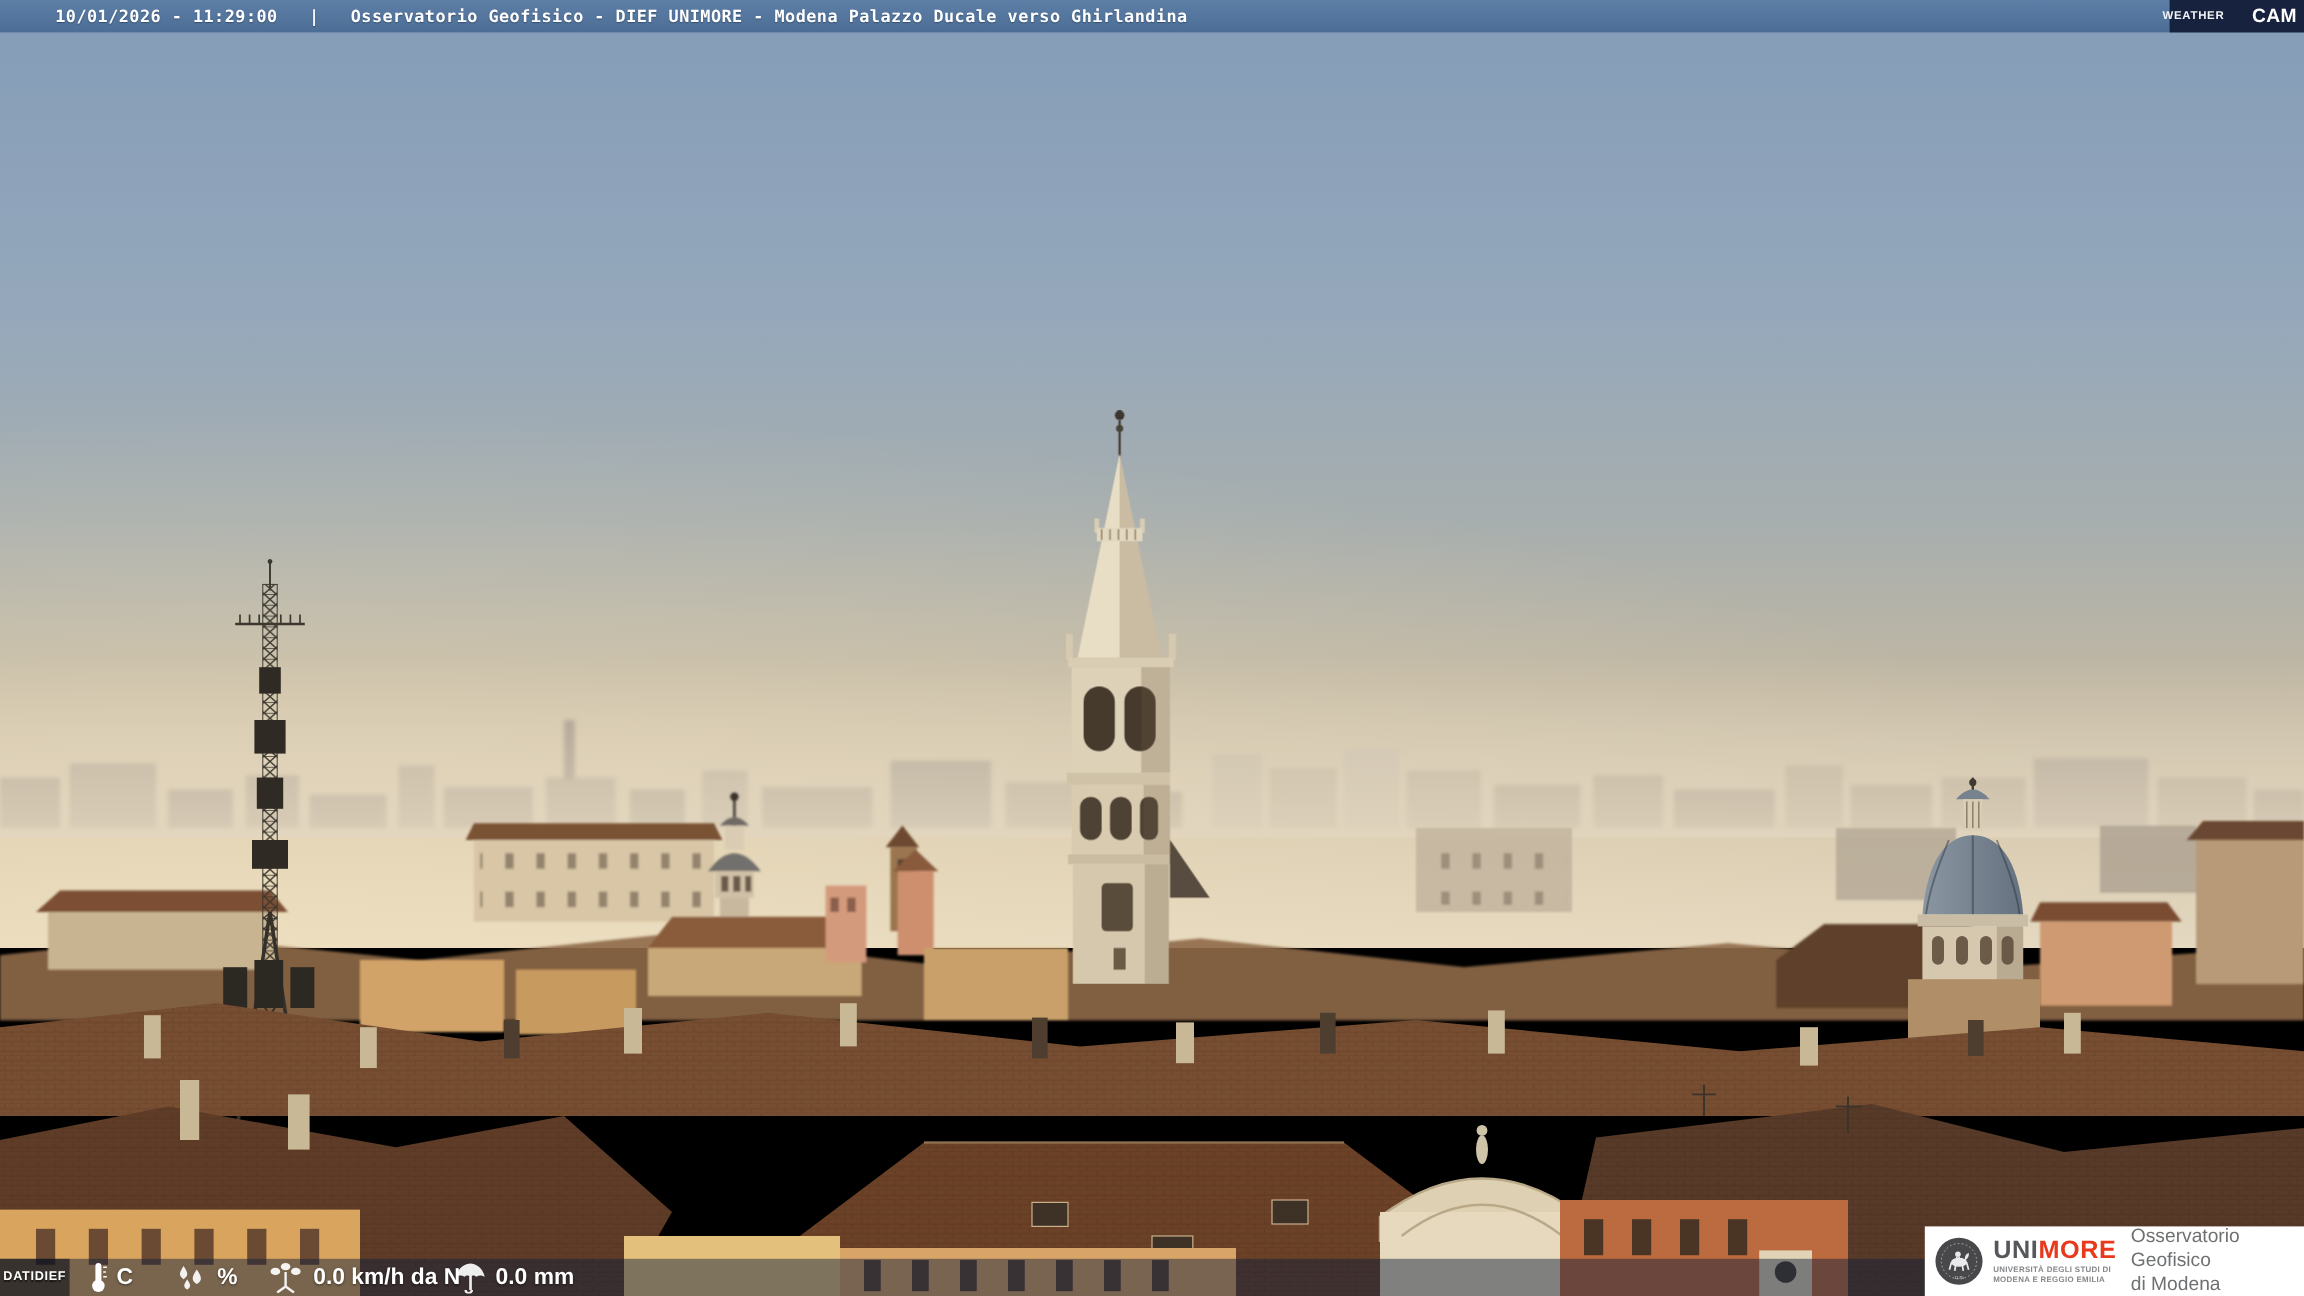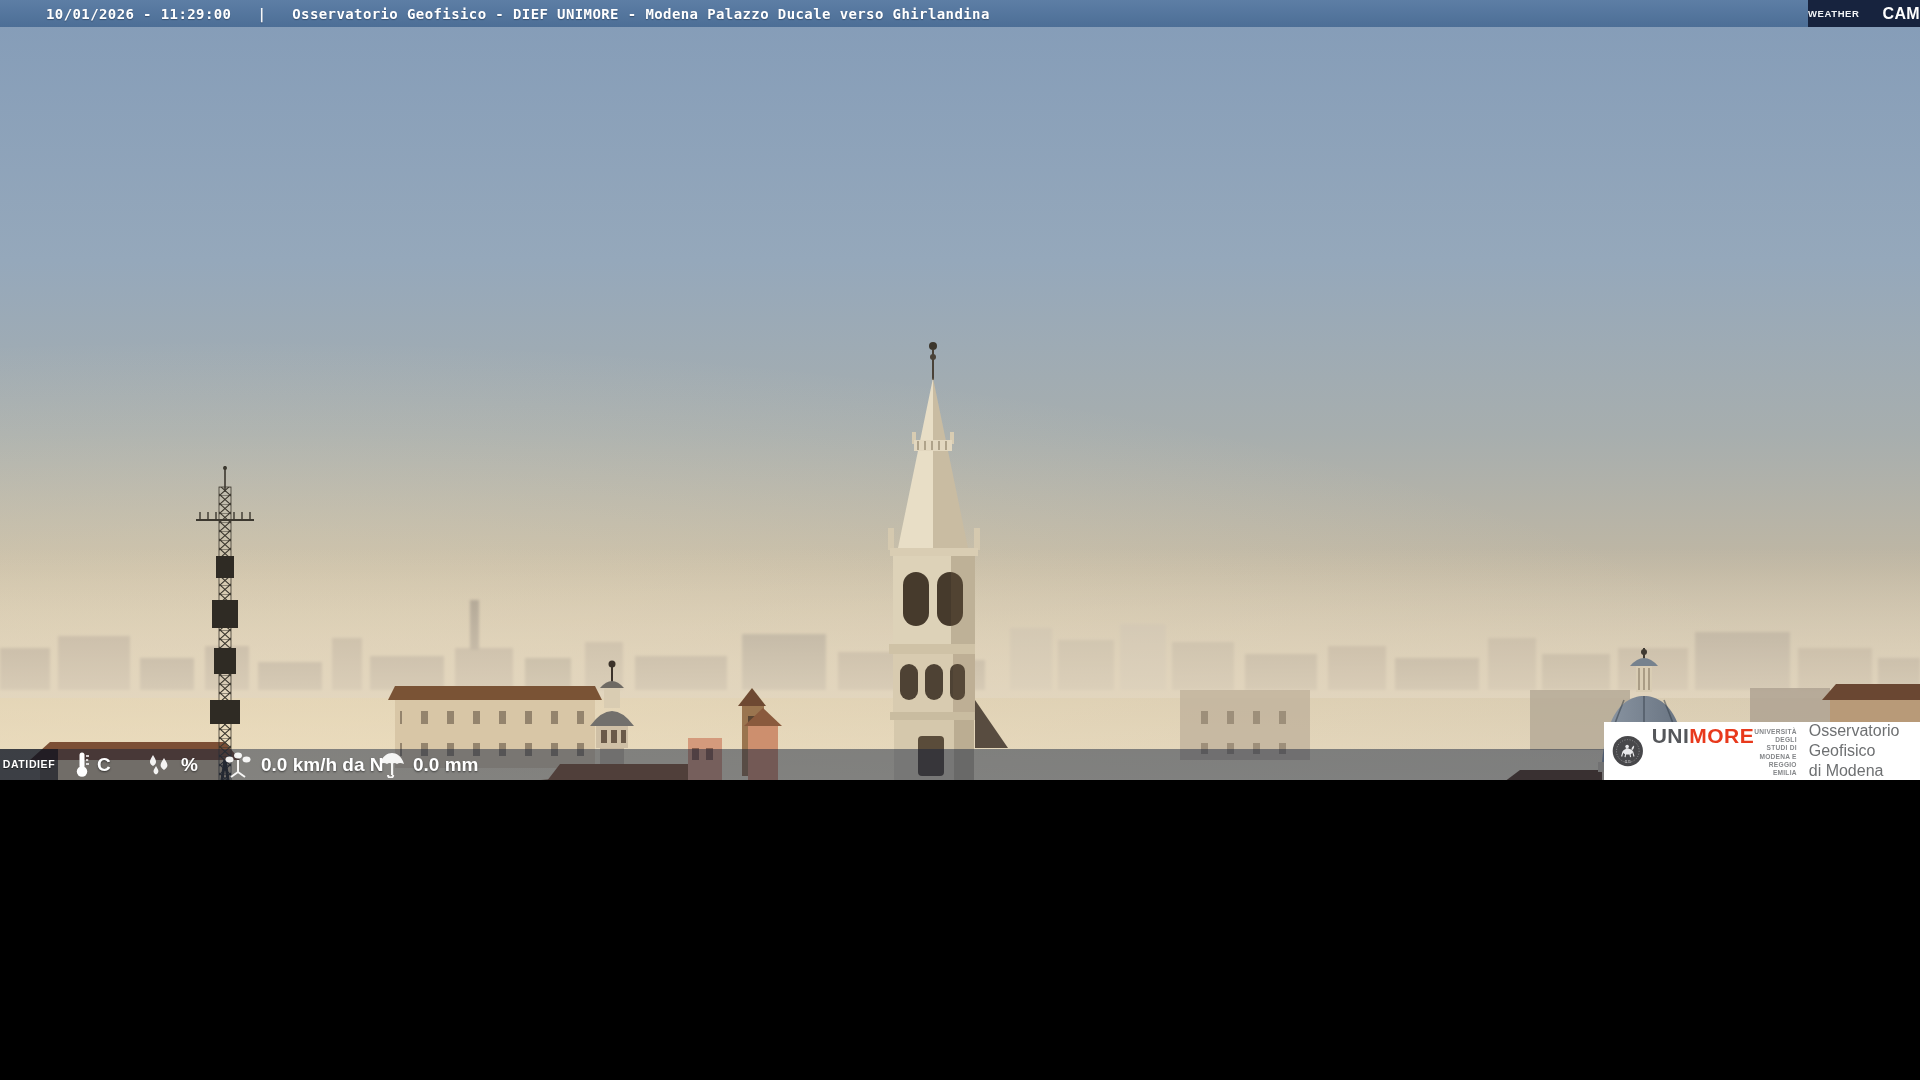--- a/index.html
+++ b/index.html
@@ -1,51 +1,51 @@
 <!DOCTYPE html>
 <html><head>
 <meta charset="utf-8">
 <style>
   html,body{margin:0;padding:0;width:1920px;height:1080px;overflow:hidden;
             font-family:"Liberation Sans",sans-serif;background:#000;}
-  #stage{position:relative;width:1920px;height:780px;overflow:hidden;}
+  #stage{position:relative;width:1920px;height:1080px;overflow:hidden;}
   #stage svg.scene{position:absolute;left:0;top:0;}
 
   
   .top-bar{position:absolute;left:0;top:0;right:0;height:27px;z-index:10;
            background:linear-gradient(#5d7ea5,#4c6e96);
            display:flex;align-items:center;color:#fff;
            font-family:"DejaVu Sans Mono",monospace;font-weight:bold;font-size:14px;
            letter-spacing:.4px;text-shadow:0 1px 1px rgba(20,35,60,.45);}
   .top-bar .ts{margin-left:46px;white-space:nowrap;}
   .top-bar .sep{margin:0 26px;opacity:.95;}
   .top-bar .title{white-space:nowrap;}
   .cam-logo{position:absolute;right:0;top:0;width:112px;height:27px;background:#17233e;
-            display:flex;align-items:center;padding-right:6px;box-sizing:border-box;}
+            display:flex;align-items:center;justify-content:flex-end;padding-right:6px;box-sizing:border-box;}
   .cam-logo .w{font-family:"Liberation Sans",sans-serif;font-weight:bold;font-size:9.5px;
                letter-spacing:.6px;color:#f2f4f7;margin-right:3px;text-shadow:none;}
   .cam-logo .c{font-family:"Liberation Sans",sans-serif;font-weight:bold;font-size:16px;
                letter-spacing:.3px;color:#ffffff;margin-left:20px;text-shadow:none;}
 
   
   .bottom-bar{position:absolute;left:0;bottom:0;right:0;height:31px;z-index:10;
               background:rgba(16,31,58,.48);color:#fff;}
   .dati-box{position:absolute;left:0;top:0;bottom:0;width:58px;background:rgba(4,10,22,.55);
             display:flex;align-items:center;justify-content:center;
             font-size:10.5px;font-weight:bold;line-height:1.15;letter-spacing:.6px;
             text-shadow:0 1px 1px rgba(0,0,0,.6);}
   .wx{position:absolute;top:0;bottom:0;display:flex;align-items:center;gap:7px;
       font-size:19px;font-weight:bold;text-shadow:0 1px 2px rgba(0,0,0,.55);white-space:nowrap;}
   .wx svg{display:block;}
   .wx.temp{left:74px;}  .wx.hum{left:144px;}  .wx.wind{left:222px;}  .wx.rain{left:378px;}
 
   
   .brand-box{position:absolute;right:0;bottom:0;width:316px;height:58px;background:#ffffff;
              z-index:11;display:flex;align-items:center;box-sizing:border-box;padding-left:8px;}
-  .brand-col{margin-left:8px;display:flex;justify-content:center;text-align:right;}
+  .brand-col{margin-left:8px;display:flex;flex-direction:column;justify-content:center;}
   .brand-acronym{font-size:21px;font-weight:bold;letter-spacing:.5px;line-height:1;}
   .brand-acronym .uni{color:#55575b;} .brand-acronym .more{color:#e8391c;}
   .brand-sub{margin-top:3px;font-size:6.6px;color:#85878a;letter-spacing:.25px;line-height:1.25;font-weight:bold;}
   .brand-name{margin-left:12px;font-size:16px;color:#6e7072;line-height:1.25;}
 </style>
 </head>
 <body>
 
 <div id="stage">
 

